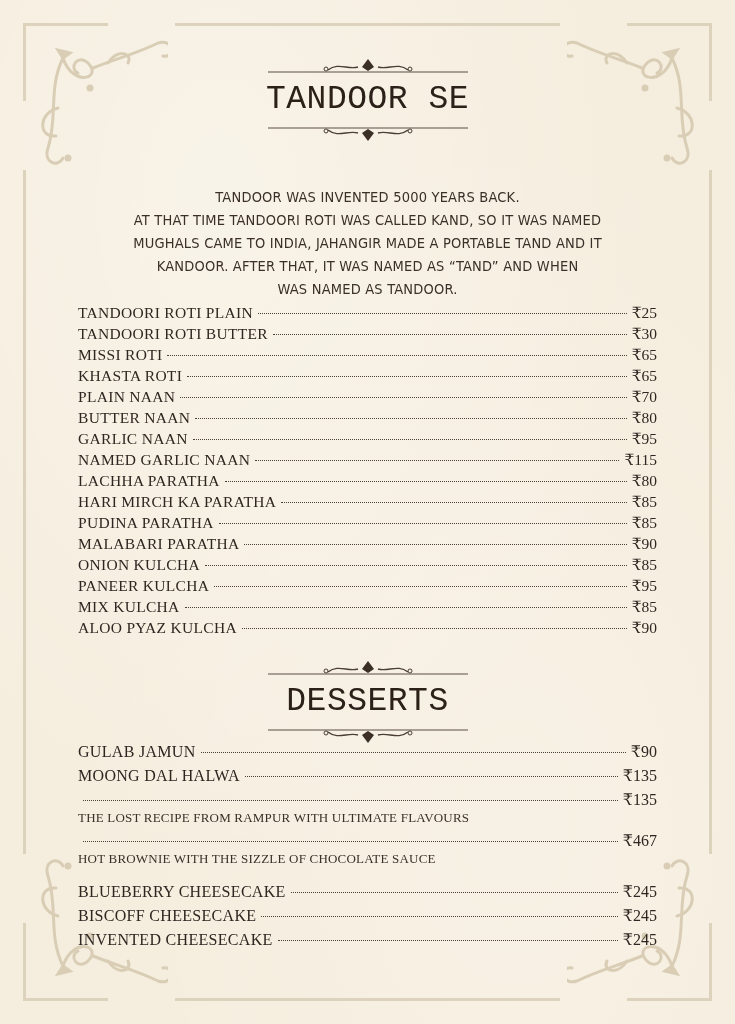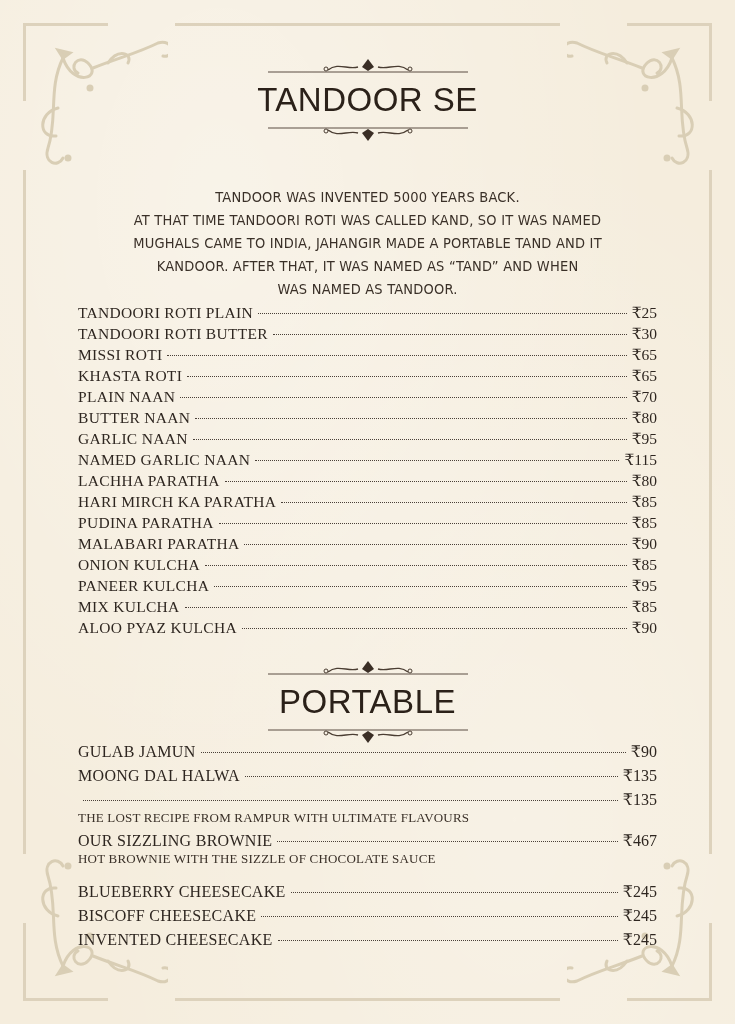--- a/index.html
+++ b/index.html
@@ -34,21 +34,21 @@
     .corner svg { width: 100%; height: 100%; }
     .c-tl { left: 18px; top: 18px; }
     .c-tr { right: 18px; top: 18px; transform: scaleX(-1); }
     .c-bl { left: 18px; bottom: 18px; transform: scaleY(-1); }
     .c-br { right: 18px; bottom: 18px; transform: scale(-1,-1); }
 
     
     .heading-block { position: absolute; left: 0; right: 0; text-align: center; }
     .ornament { display: block; margin: 0 auto; width: 200px; height: 18px; }
     .heading-title {
-      font-family: Liberation Sans, sans-serif;
+      font-family: Liberation Mono, monospace;
       font-size: 33px; letter-spacing: 0.5px; color: #2b2119;
       line-height: 40px; margin: 4px 2px 4px;
     }
 
     .intro {
       position: absolute; left: 60px; right: 60px; top: 160px;
       text-align: center;
       font-family: "DejaVu Sans", "Liberation Sans", sans-serif;
       font-size: 14.5px; line-height: 23px; letter-spacing: 0.2px;
       color: #3a3028;
@@ -258,21 +258,21 @@
   </div>
 
   <div class="heading-block" style="top:660px;">
     <svg class="ornament" viewBox="0 0 200 18">
       <line x1="0" y1="14" x2="200" y2="14" stroke="#5a4d42" stroke-width="1"></line>
       <path d="M60 12 C 70 4, 80 12, 90 9 M140 12 C 130 4, 120 12, 110 9" stroke="#4a3d32" stroke-width="1.4" fill="none"></path>
       <path d="M100 1 L 106 9 L 100 13 L 94 9 Z" fill="#3a2e25"></path>
       <circle cx="58" cy="11" r="2" fill="none" stroke="#4a3d32"></circle>
       <circle cx="142" cy="11" r="2" fill="none" stroke="#4a3d32"></circle>
     </svg>
-    <div class="heading-title">PORTABLE</div>
+    <div class="heading-title">DESSERTS</div>
     <svg class="ornament" viewBox="0 0 200 18">
       <line x1="0" y1="4" x2="200" y2="4" stroke="#5a4d42" stroke-width="1"></line>
       <path d="M60 6 C 70 14, 80 6, 90 9 M140 6 C 130 14, 120 6, 110 9" stroke="#4a3d32" stroke-width="1.4" fill="none"></path>
       <path d="M100 17 L 106 9 L 100 5 L 94 9 Z" fill="#3a2e25"></path>
       <circle cx="58" cy="7" r="2" fill="none" stroke="#4a3d32"></circle>
       <circle cx="142" cy="7" r="2" fill="none" stroke="#4a3d32"></circle>
     </svg>
   </div>
 
   <div class="menu-list desserts" style="top:742px;">
@@ -285,21 +285,20 @@
         <span class="item-name">MOONG DAL HALWA</span>
         <span class="dots"></span>
         <span class="price">₹135</span>
       </div>
     <div class="menu-item">
         <span class="dots"></span>
         <span class="price">₹135</span>
       </div>
     <div class="item-desc">THE LOST RECIPE FROM RAMPUR WITH ULTIMATE FLAVOURS</div>
     <div class="menu-item">
-        <span class="item-name">OUR SIZZLING BROWNIE</span>
         <span class="dots"></span>
         <span class="price">₹467</span>
       </div>
     <div class="item-desc">HOT BROWNIE WITH THE SIZZLE OF CHOCOLATE SAUCE</div>
     <div class="gap"></div>
     <div class="menu-item">
         <span class="item-name">BLUEBERRY CHEESECAKE</span>
         <span class="dots"></span>
         <span class="price">₹245</span>
       </div>

